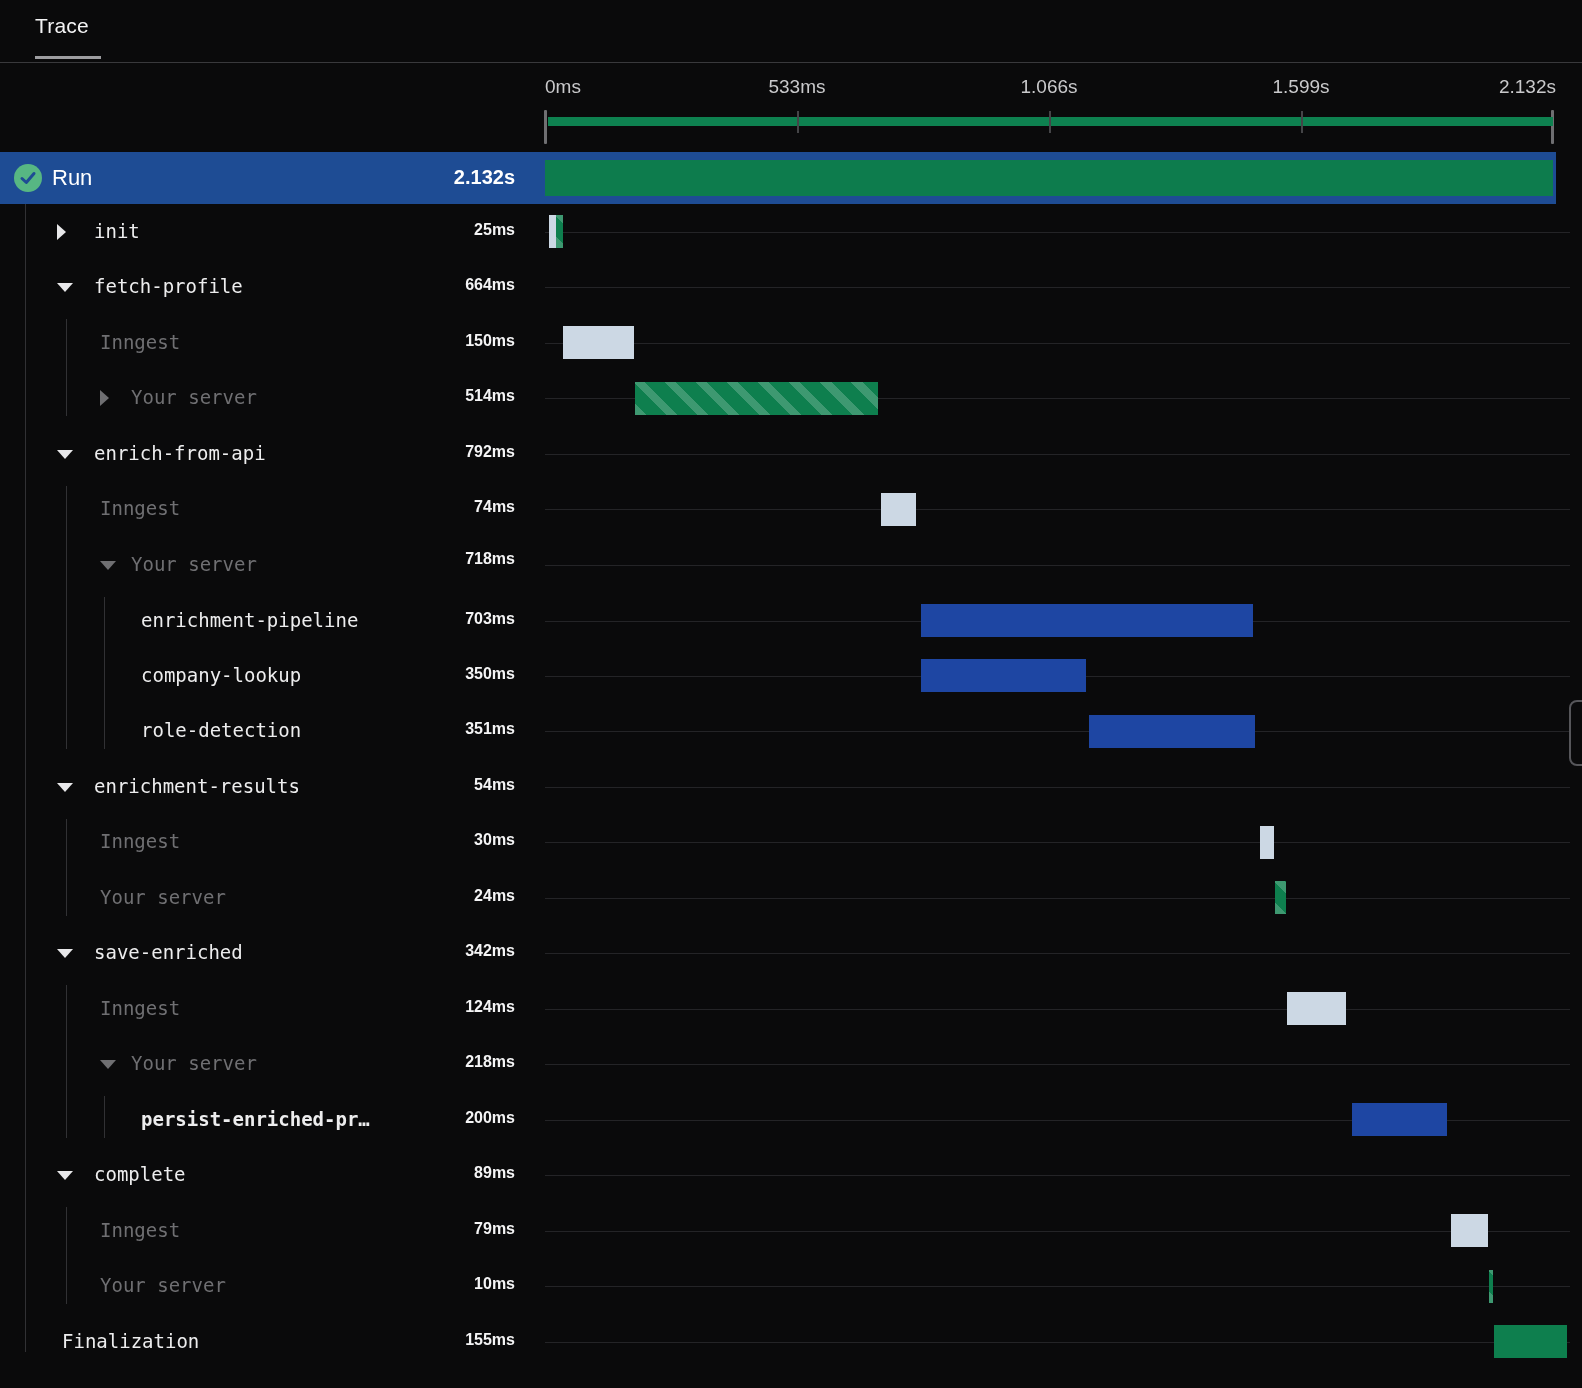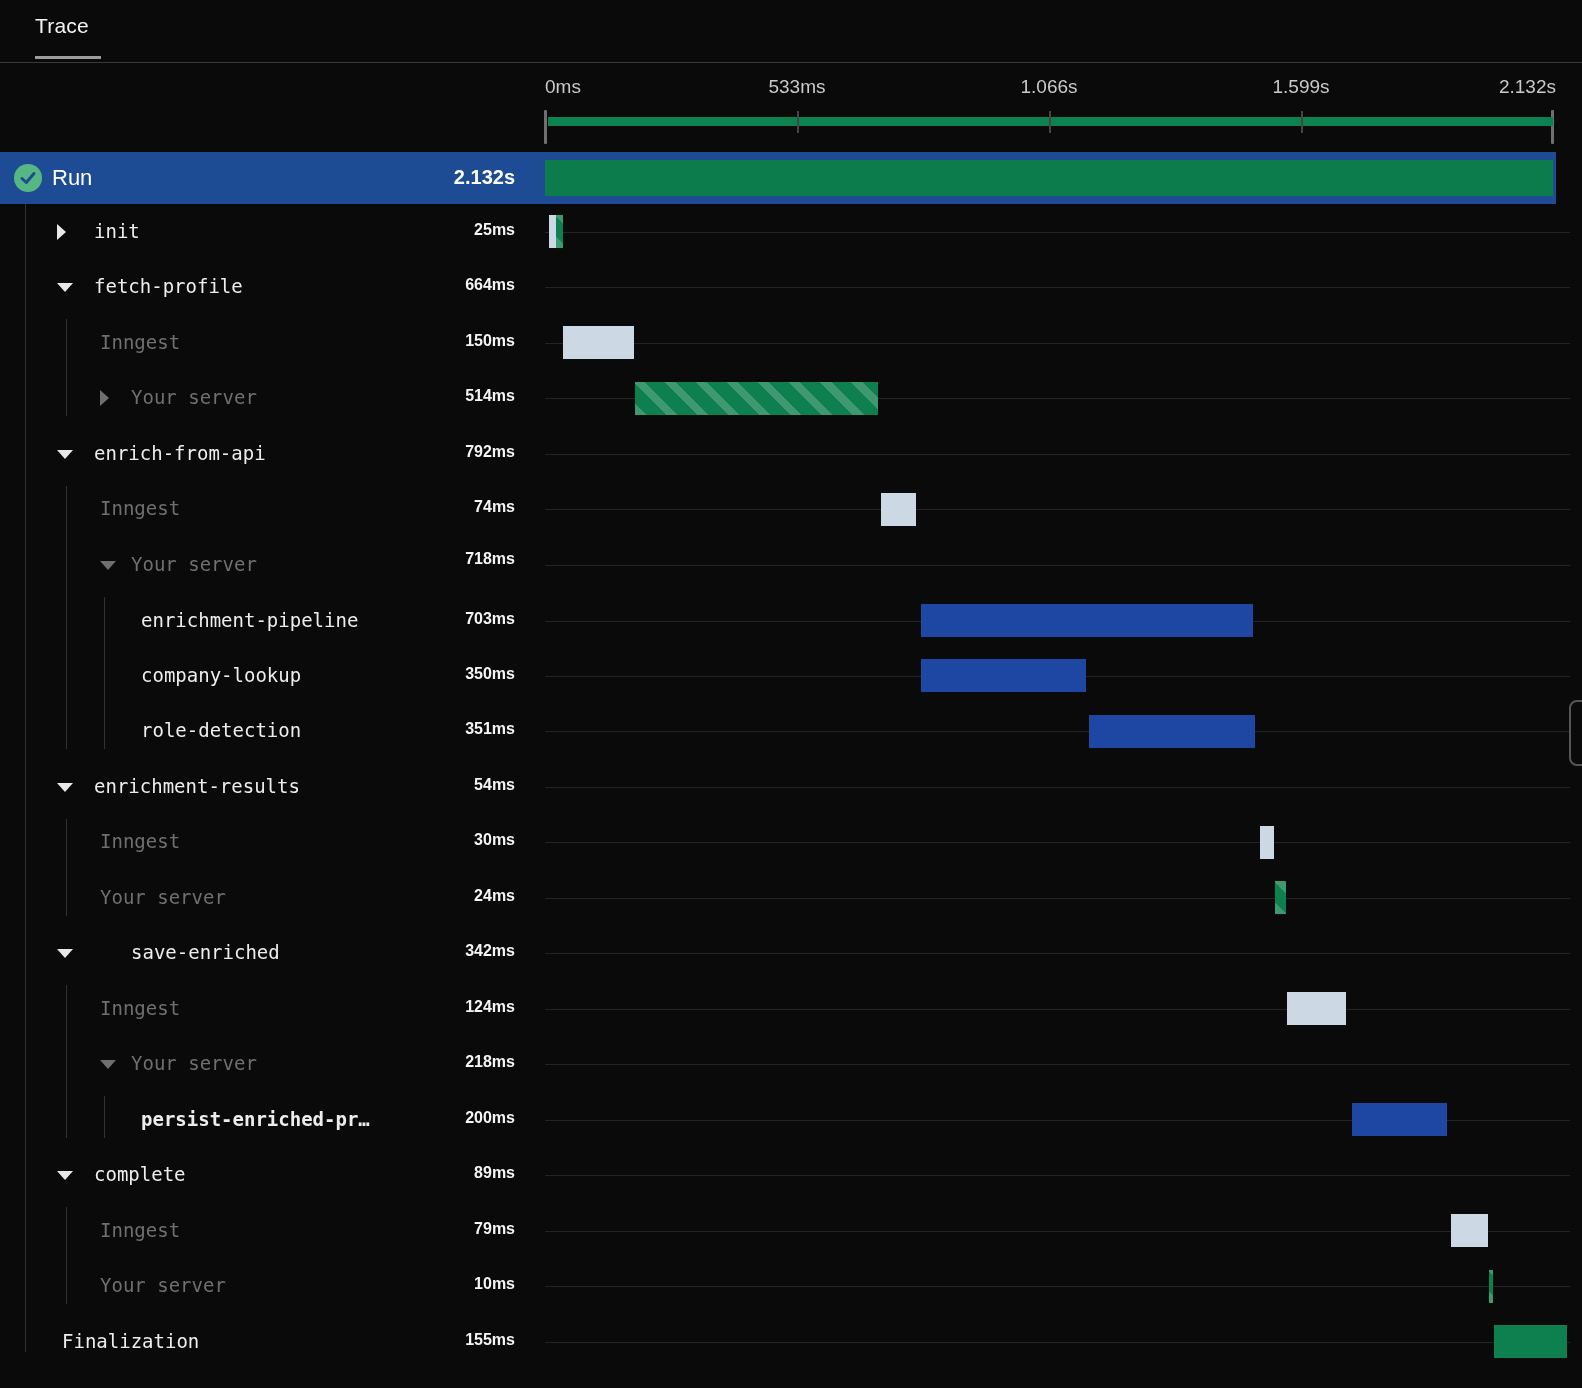--- a/index.html
+++ b/index.html
@@ -167,21 +167,21 @@
       </div>
       <div class="row" style="top: 870px; height: 55.5px;">
         <div class="gridline" style="left: 545px; width: 1025px; top: 27.75px;"></div>
         <span class="tree-label lbl-dim" style="left: 100px; top: 15.75px;">Your server</span>
         <span class="dur" style="top: 16.75px;">24ms</span>
         <div class="bar bar-green-hatch" style="left: 1275px; width: 11.3471px; top: 11.25px;"></div>
       </div>
       <div class="row" style="top: 925.5px; height: 55.5px;">
         <div class="gridline" style="left: 545px; width: 1025px; top: 27.75px;"></div>
         <div class="caret caret-down-white" style="left: 57px; top: 23.75px;"></div>
-        <span class="tree-label lbl-white" style="left: 94px; top: 15.75px; margin-left: 37px;">save-enriched</span>
+        <span class="tree-label lbl-white" style="left: 94px; top: 15.75px;">save-enriched</span>
         <span class="dur" style="top: 16.75px;">342ms</span>
       </div>
       <div class="row" style="top: 981px; height: 55.5px;">
         <div class="gridline" style="left: 545px; width: 1025px; top: 27.75px;"></div>
         <span class="tree-label lbl-dim" style="left: 100px; top: 15.75px;">Inngest</span>
         <span class="dur" style="top: 16.75px;">124ms</span>
         <div class="bar bar-gray" style="left: 1287.29px; width: 58.6266px; top: 11.25px;"></div>
       </div>
       <div class="row" style="top: 1036.5px; height: 55.5px;">
         <div class="gridline" style="left: 545px; width: 1025px; top: 27.75px;"></div>

